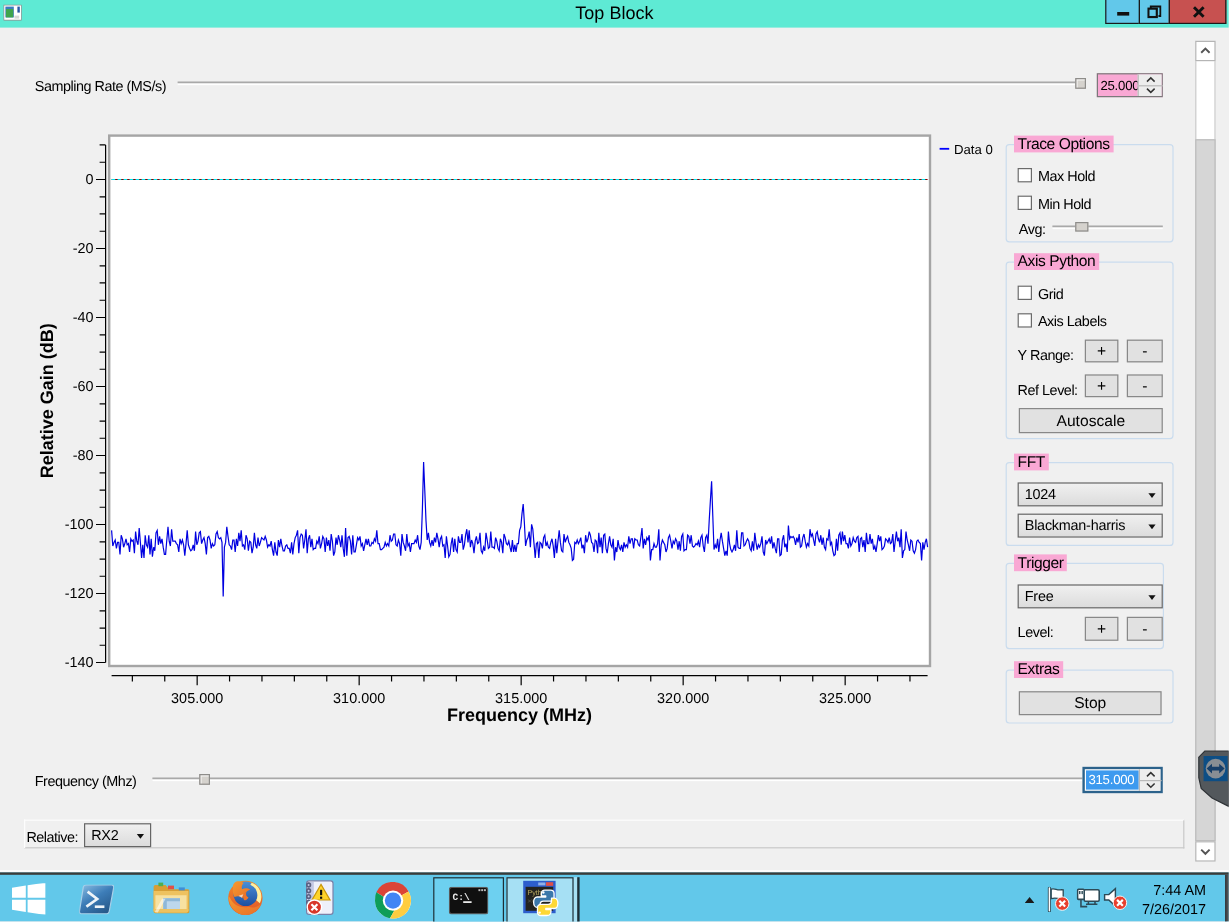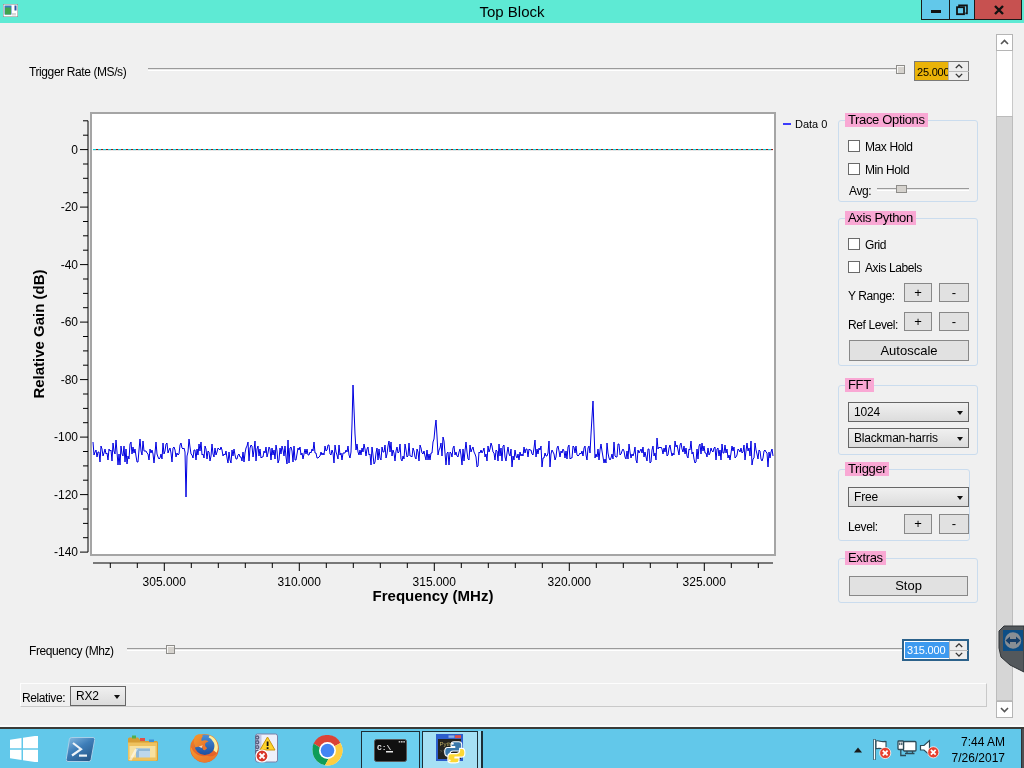--- a/index.html
+++ b/index.html
@@ -36,25 +36,25 @@
        <rect x="1" y="3.2" width="7" height="7" fill="none" stroke="#111" stroke-width="1.8"></rect>
      </svg>
   </div>
   <div class="abs" style="left:974px;top:-1px;width:48px;height:21px;background:#c75150;border:1px solid #1a1a1a">
      <svg class="abs" style="left:18px;top:4px" width="12" height="12" viewBox="0 0 12 12">
        <path d="M2 2 L10 10 M10 2 L2 10" stroke="#111" stroke-width="2.4"></path>
      </svg>
   </div>
 </div>
 
-<div class="lbl" style="left:29px;top:65px">Trigger Rate (MS/s)</div>
+<div class="lbl" style="left:29px;top:65px">Sampling Rate (MS/s)</div>
 <div class="groove" style="left:148px;top:68px;width:757px"></div>
 <div class="handle" style="left:896px;top:65px"></div>
 
-<div class="abs" style="left:914px;top:61px;width:55px;height:20px;border:1px solid #7a7a7a;background:#eab308">
+<div class="abs" style="left:914px;top:61px;width:55px;height:20px;border:1px solid #7a7a7a;background:#f9a8d4">
   <div class="abs" style="left:2px;top:3.5px;font-size:11px;letter-spacing:-0.2px;color:#000">25.000</div>
   <div class="abs" style="left:33px;top:0;width:20px;height:18px;border-left:1px solid #b9b9b9;background:#ededed">
     <div class="abs" style="left:0;top:8.5px;width:20px;height:1px;background:#b9b9b9"></div>
     <svg class="abs" style="left:0;top:0" width="20" height="9">
         <path d="M6.8 6 L10 2.9 L13.2 6" fill="none" stroke="#333" stroke-width="1.3"></path>
       </svg>
     <svg class="abs" style="left:0;top:9px" width="20" height="9">
         <path d="M6.8 2.9 L10 6 L13.2 2.9" fill="none" stroke="#333" stroke-width="1.3"></path>
       </svg>
   </div>

